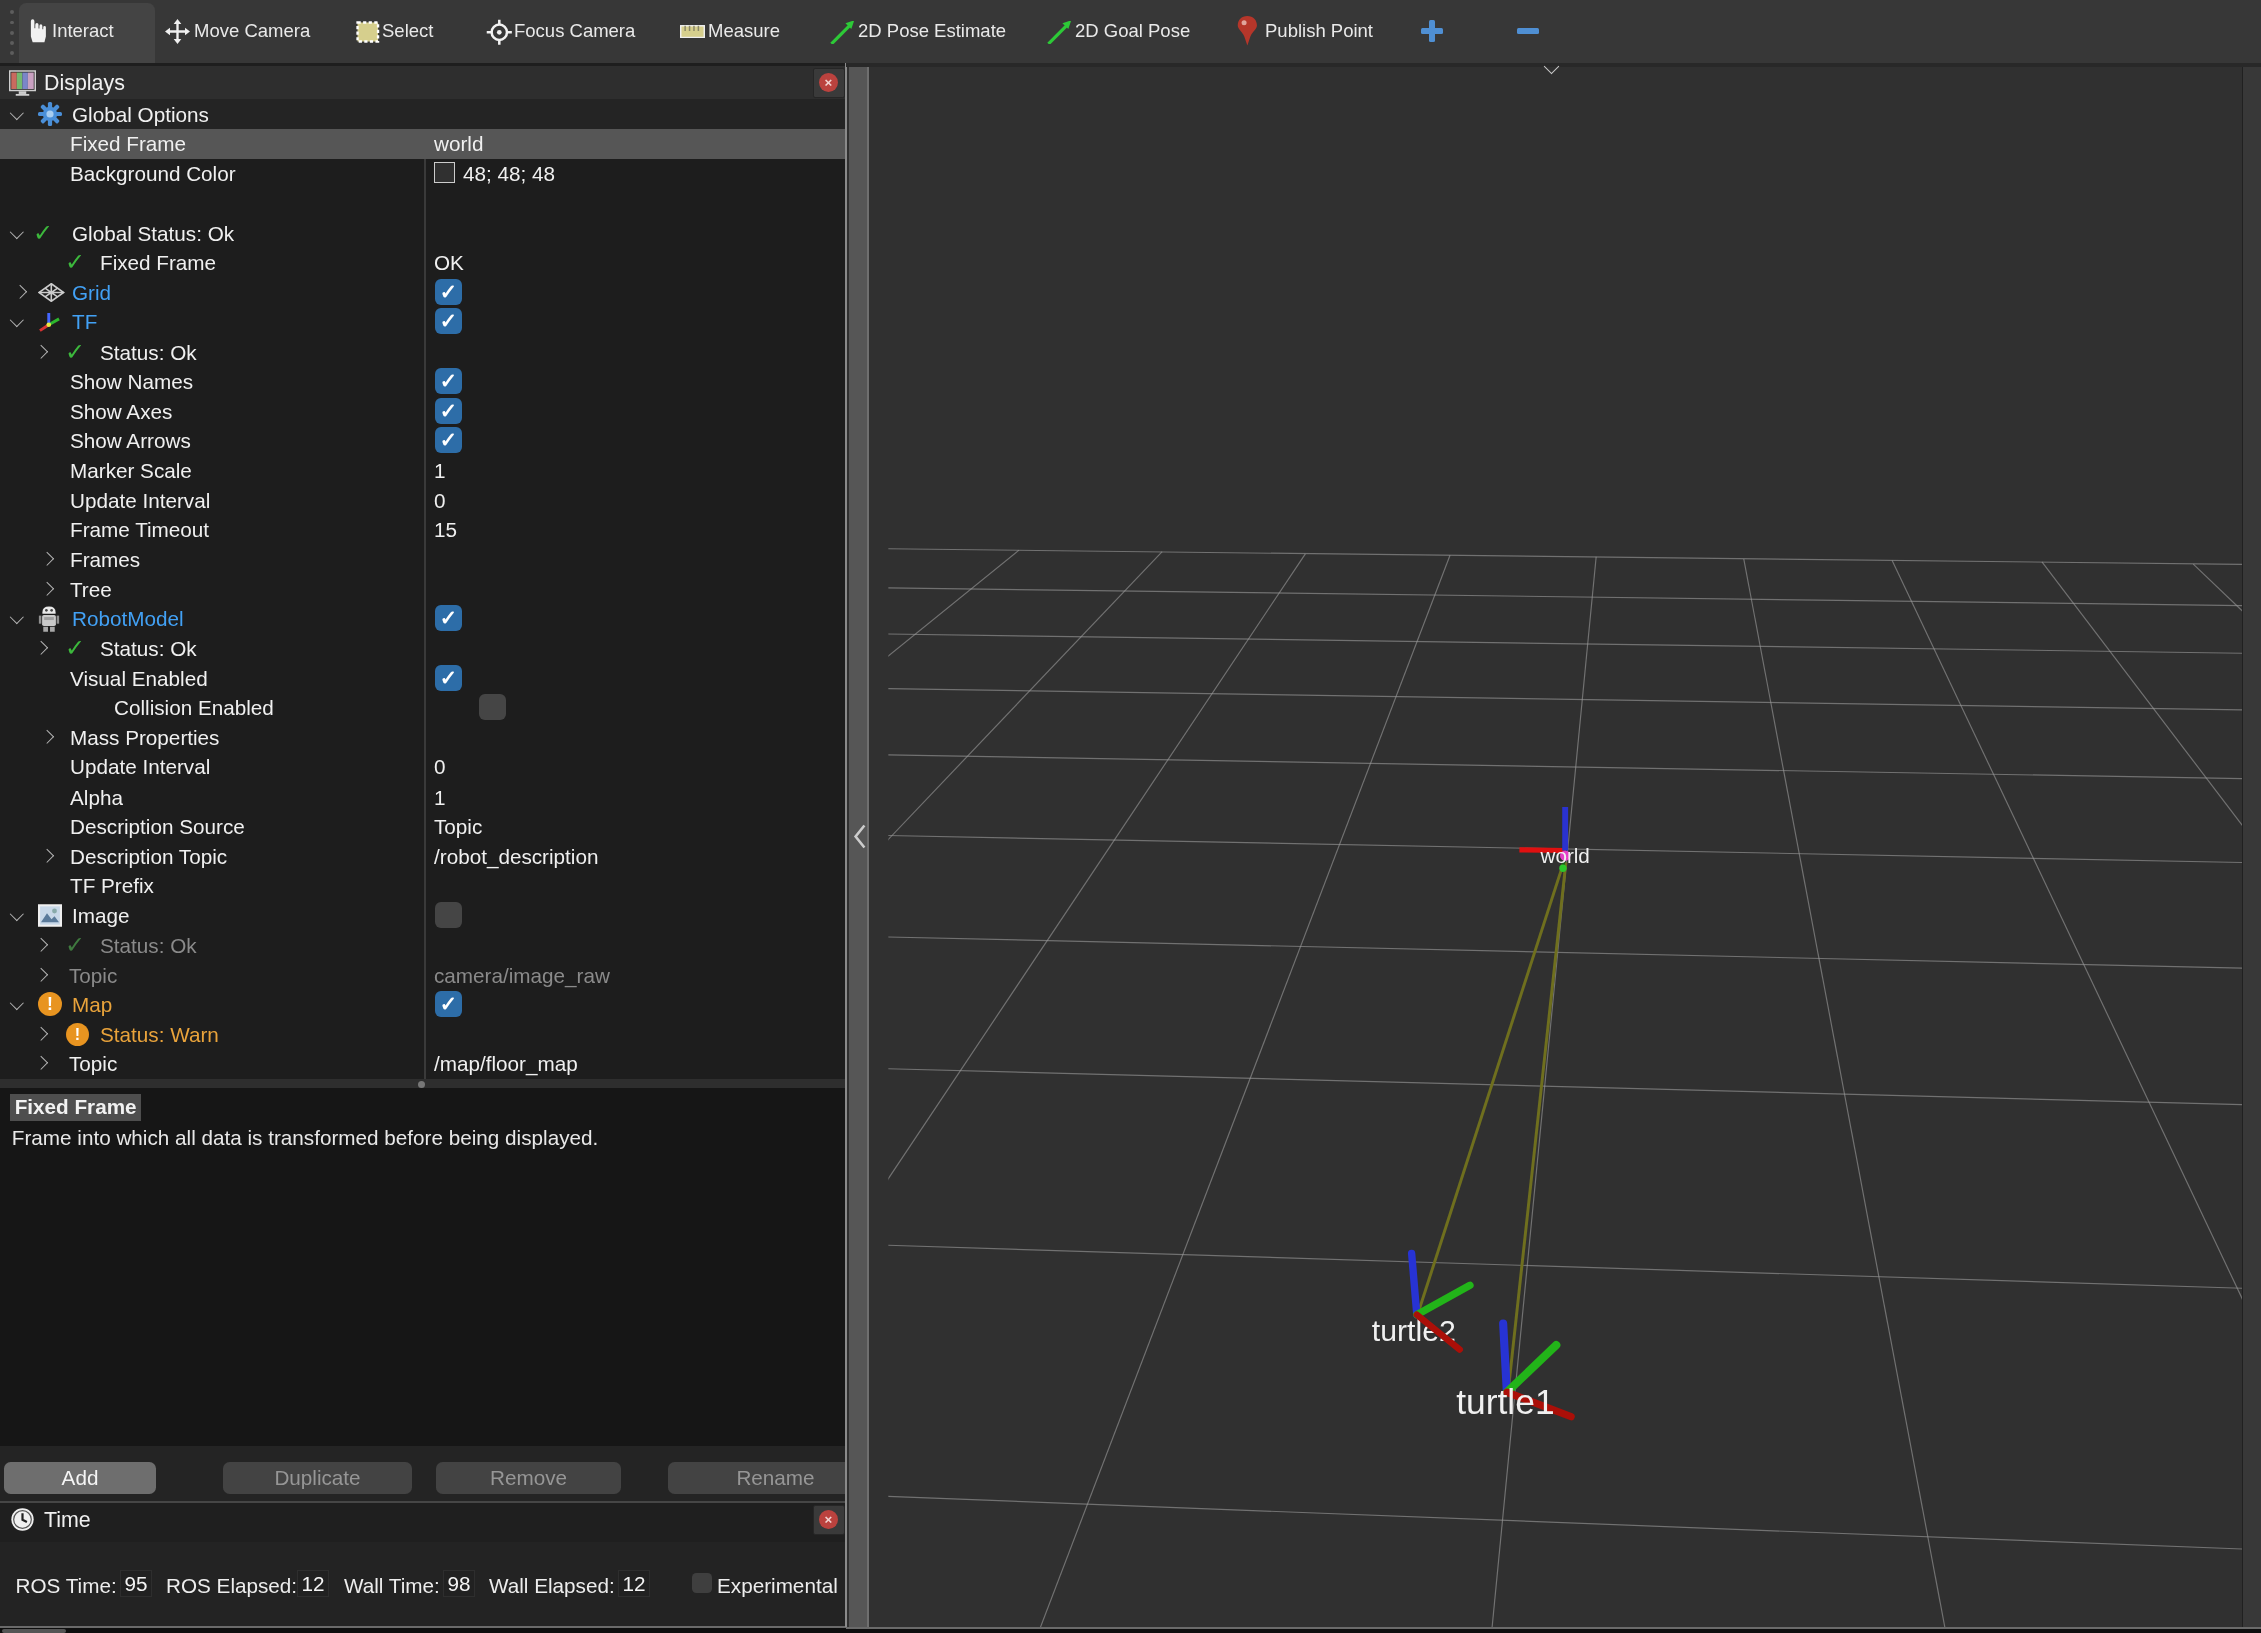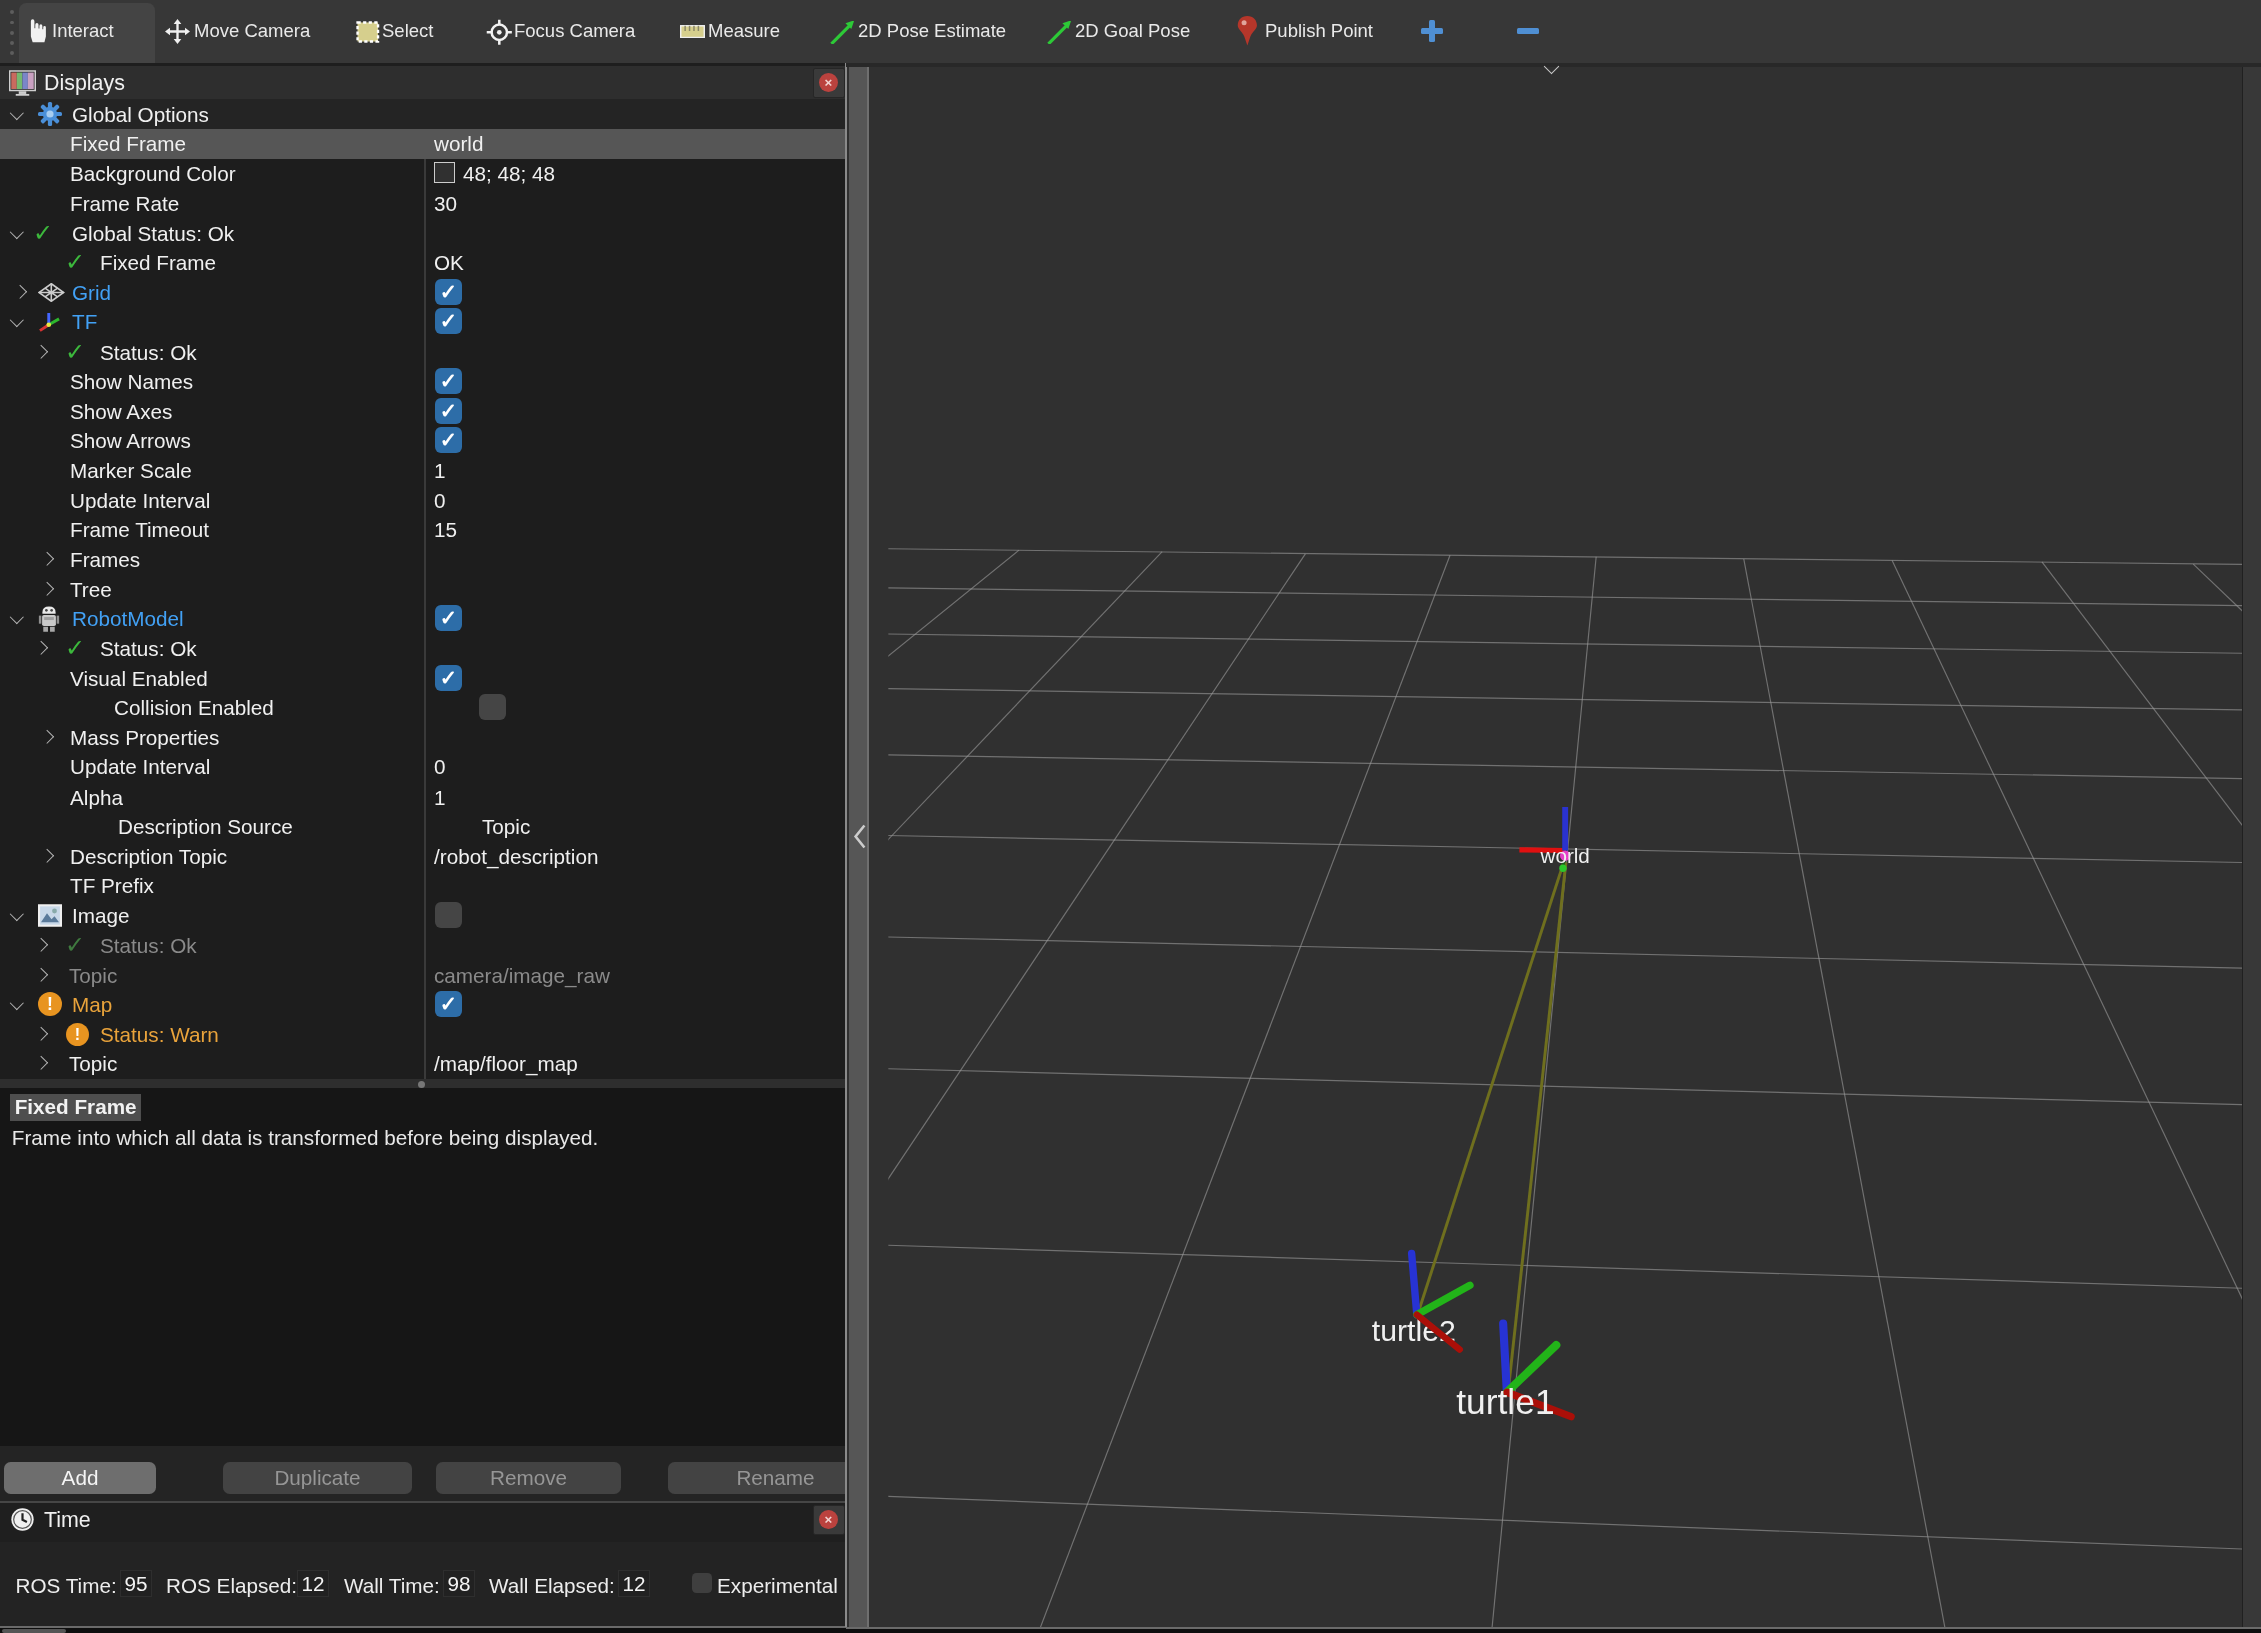--- a/index.html
+++ b/index.html
@@ -138,24 +138,20 @@
 </div>
 <div class="row" style="top:29.5px;background:#565656;">
 <span class="lbl" style="left:70px">Fixed Frame</span>
 <span class="val">world</span>
 </div>
 <div class="row" style="top:59px;">
 <span class="lbl" style="left:70px">Background Color</span>
 <span class="abs" style="left:434px;top:4.4px;width:20.7px;height:20.7px;background:#303030;border:1.5px solid #cccccc"></span>
 <span class="val" style="left:463px">48; 48; 48</span>
 </div>
-<div class="row" style="top:89px;">
-<span class="lbl" style="left:70px">Frame Rate</span>
-<span class="val">30</span>
-</div>
 <div class="row" style="top:119px;">
 <span class="chev down" style="left:11.8px"></span>
 <span class="check" style="left:33px">✓</span>
 <span class="lbl" style="left:72px">Global Status: Ok</span>
 </div>
 <div class="row" style="top:148px;">
 <span class="check" style="left:65px">✓</span>
 <span class="lbl" style="left:100px">Fixed Frame</span>
 <span class="val">OK</span>
 </div>
@@ -252,21 +248,21 @@
 <span class="lbl" style="left:70px">Mass Properties</span>
 </div>
 <div class="row" style="top:652px;">
 <span class="lbl" style="left:70px">Update Interval</span>
 <span class="val">0</span>
 </div>
 <div class="row" style="top:683px;">
 <span class="lbl" style="left:70px">Alpha</span>
 <span class="val">1</span>
 </div>
-<div class="row" style="top:712px;margin-left:48px;">
+<div class="row" style="top:712px;">
 <span class="lbl" style="left:70px">Description Source</span>
 <span class="val">Topic</span>
 </div>
 <div class="row" style="top:742px;">
 <span class="chev right" style="left:42px"></span>
 <span class="lbl" style="left:70px">Description Topic</span>
 <span class="val">/robot_description</span>
 </div>
 <div class="row" style="top:771px;">
 <span class="lbl" style="left:70px">TF Prefix</span>

